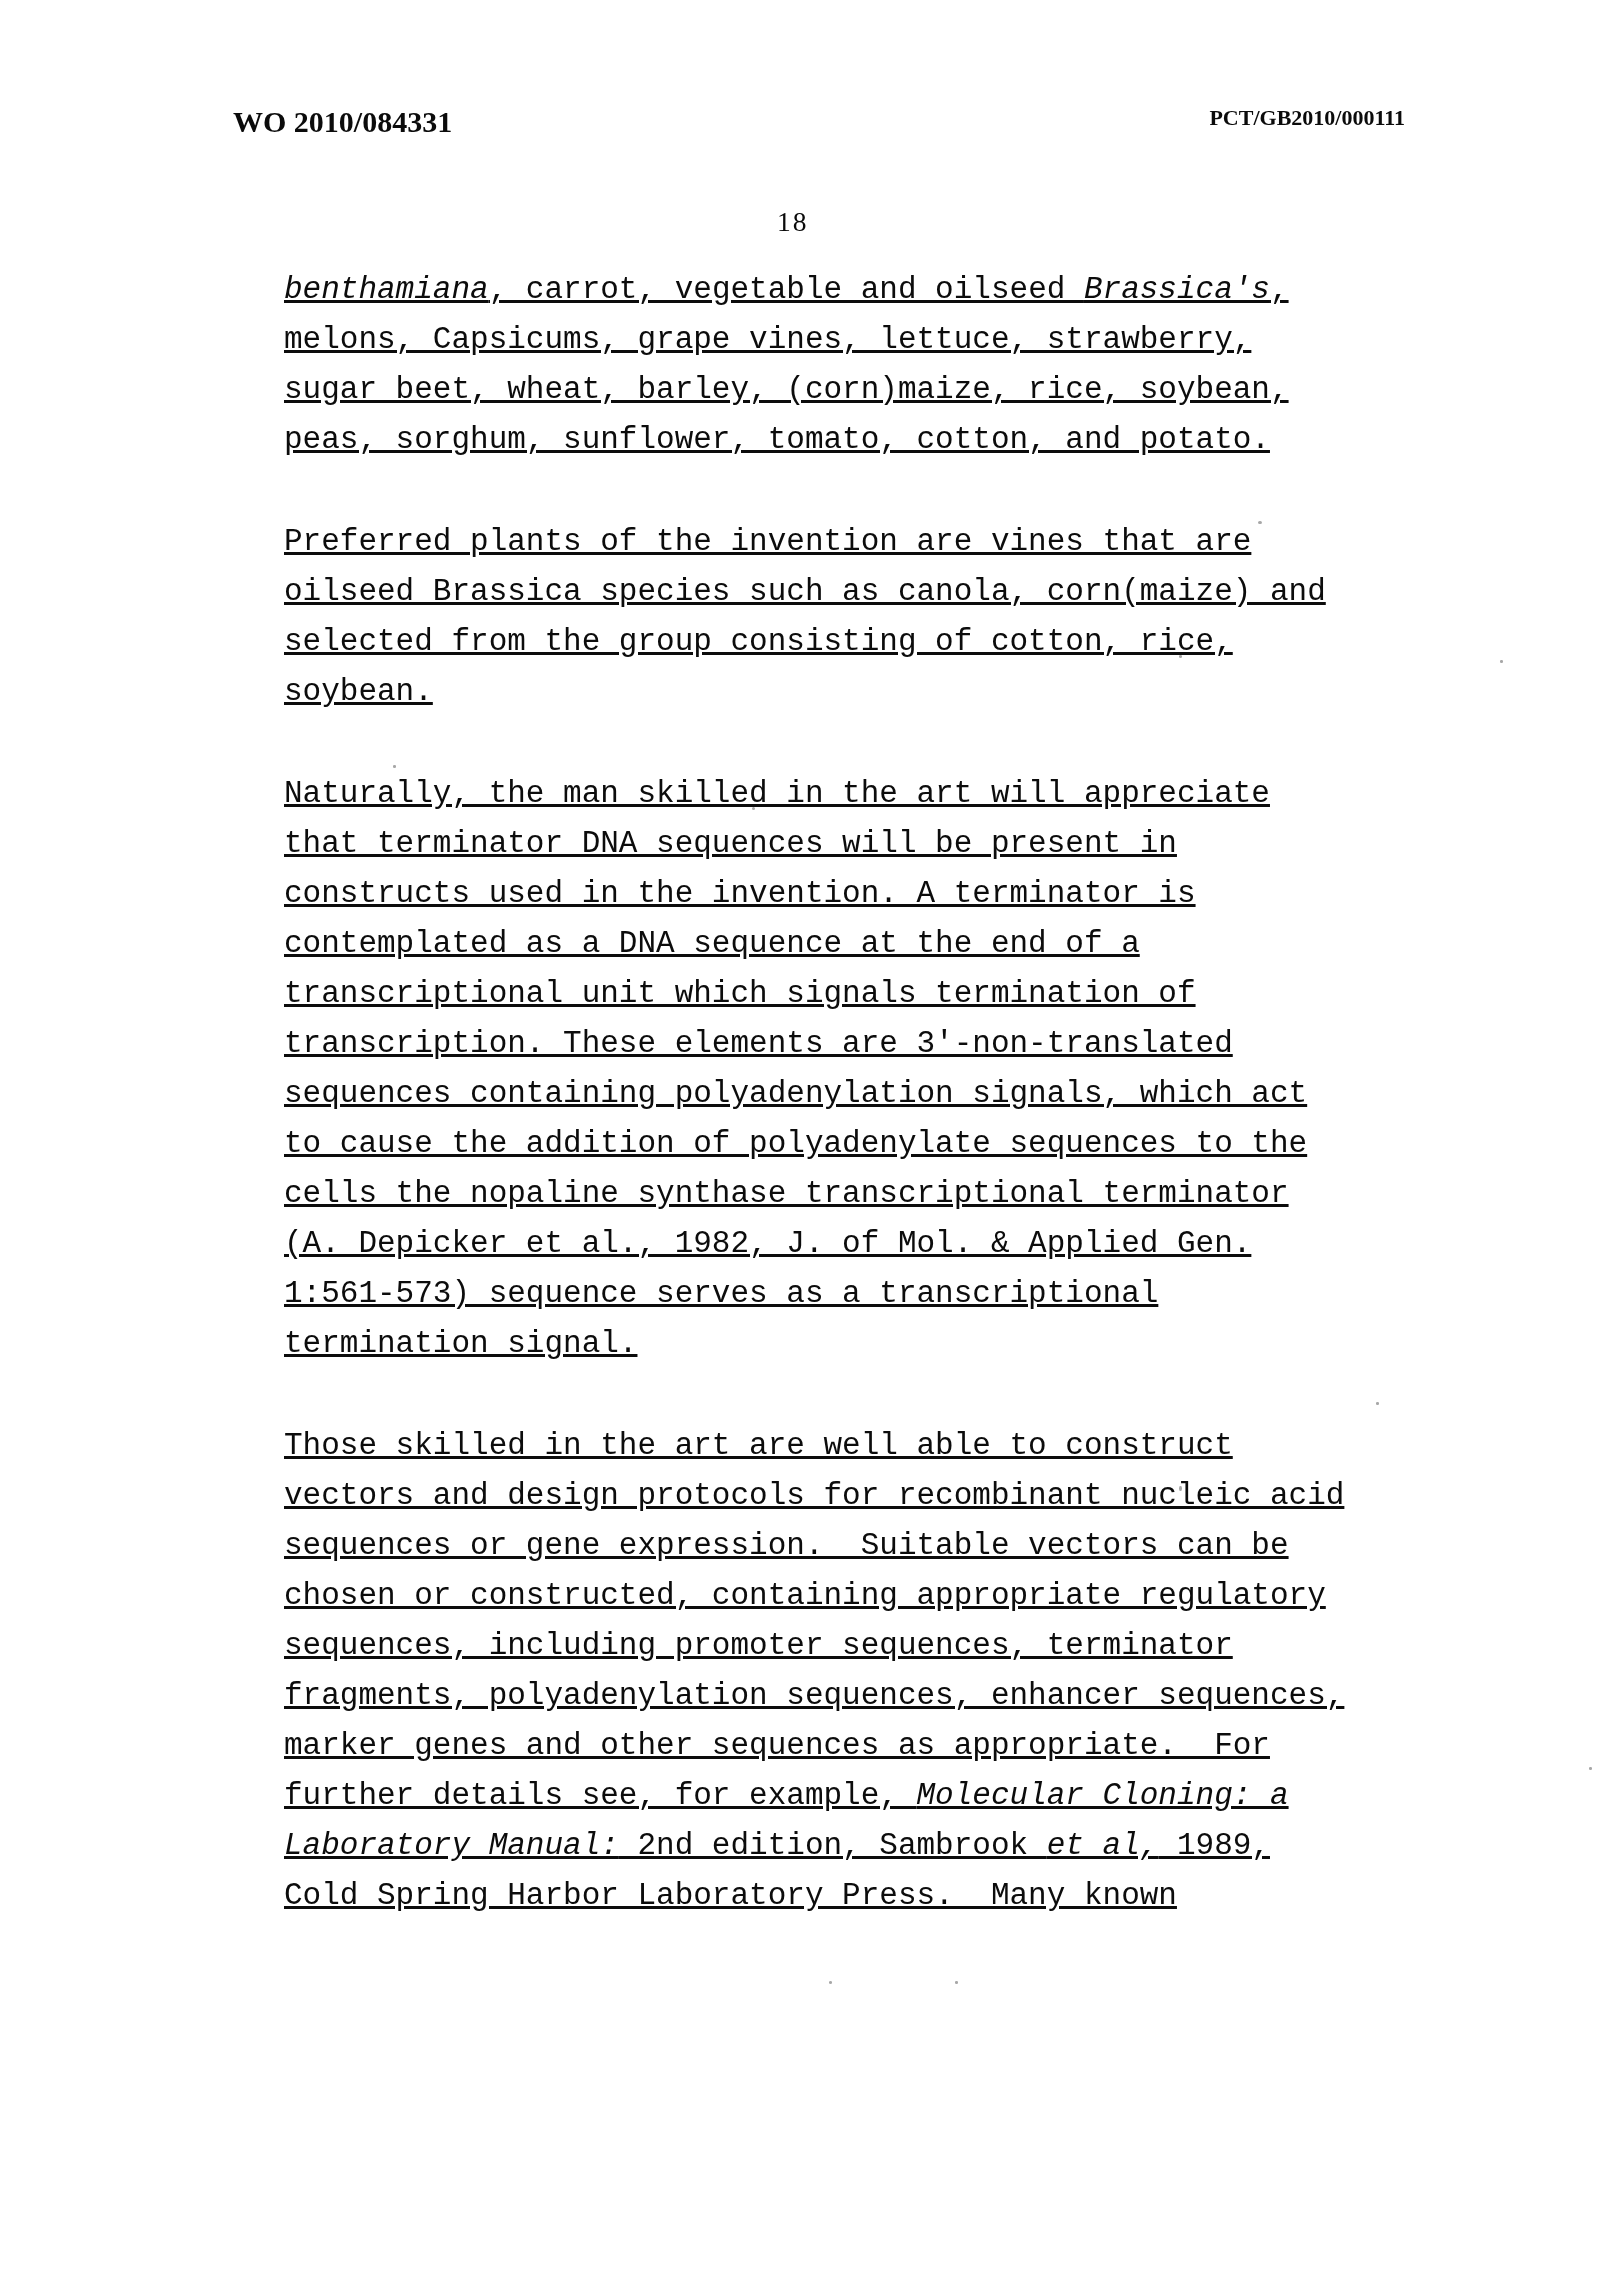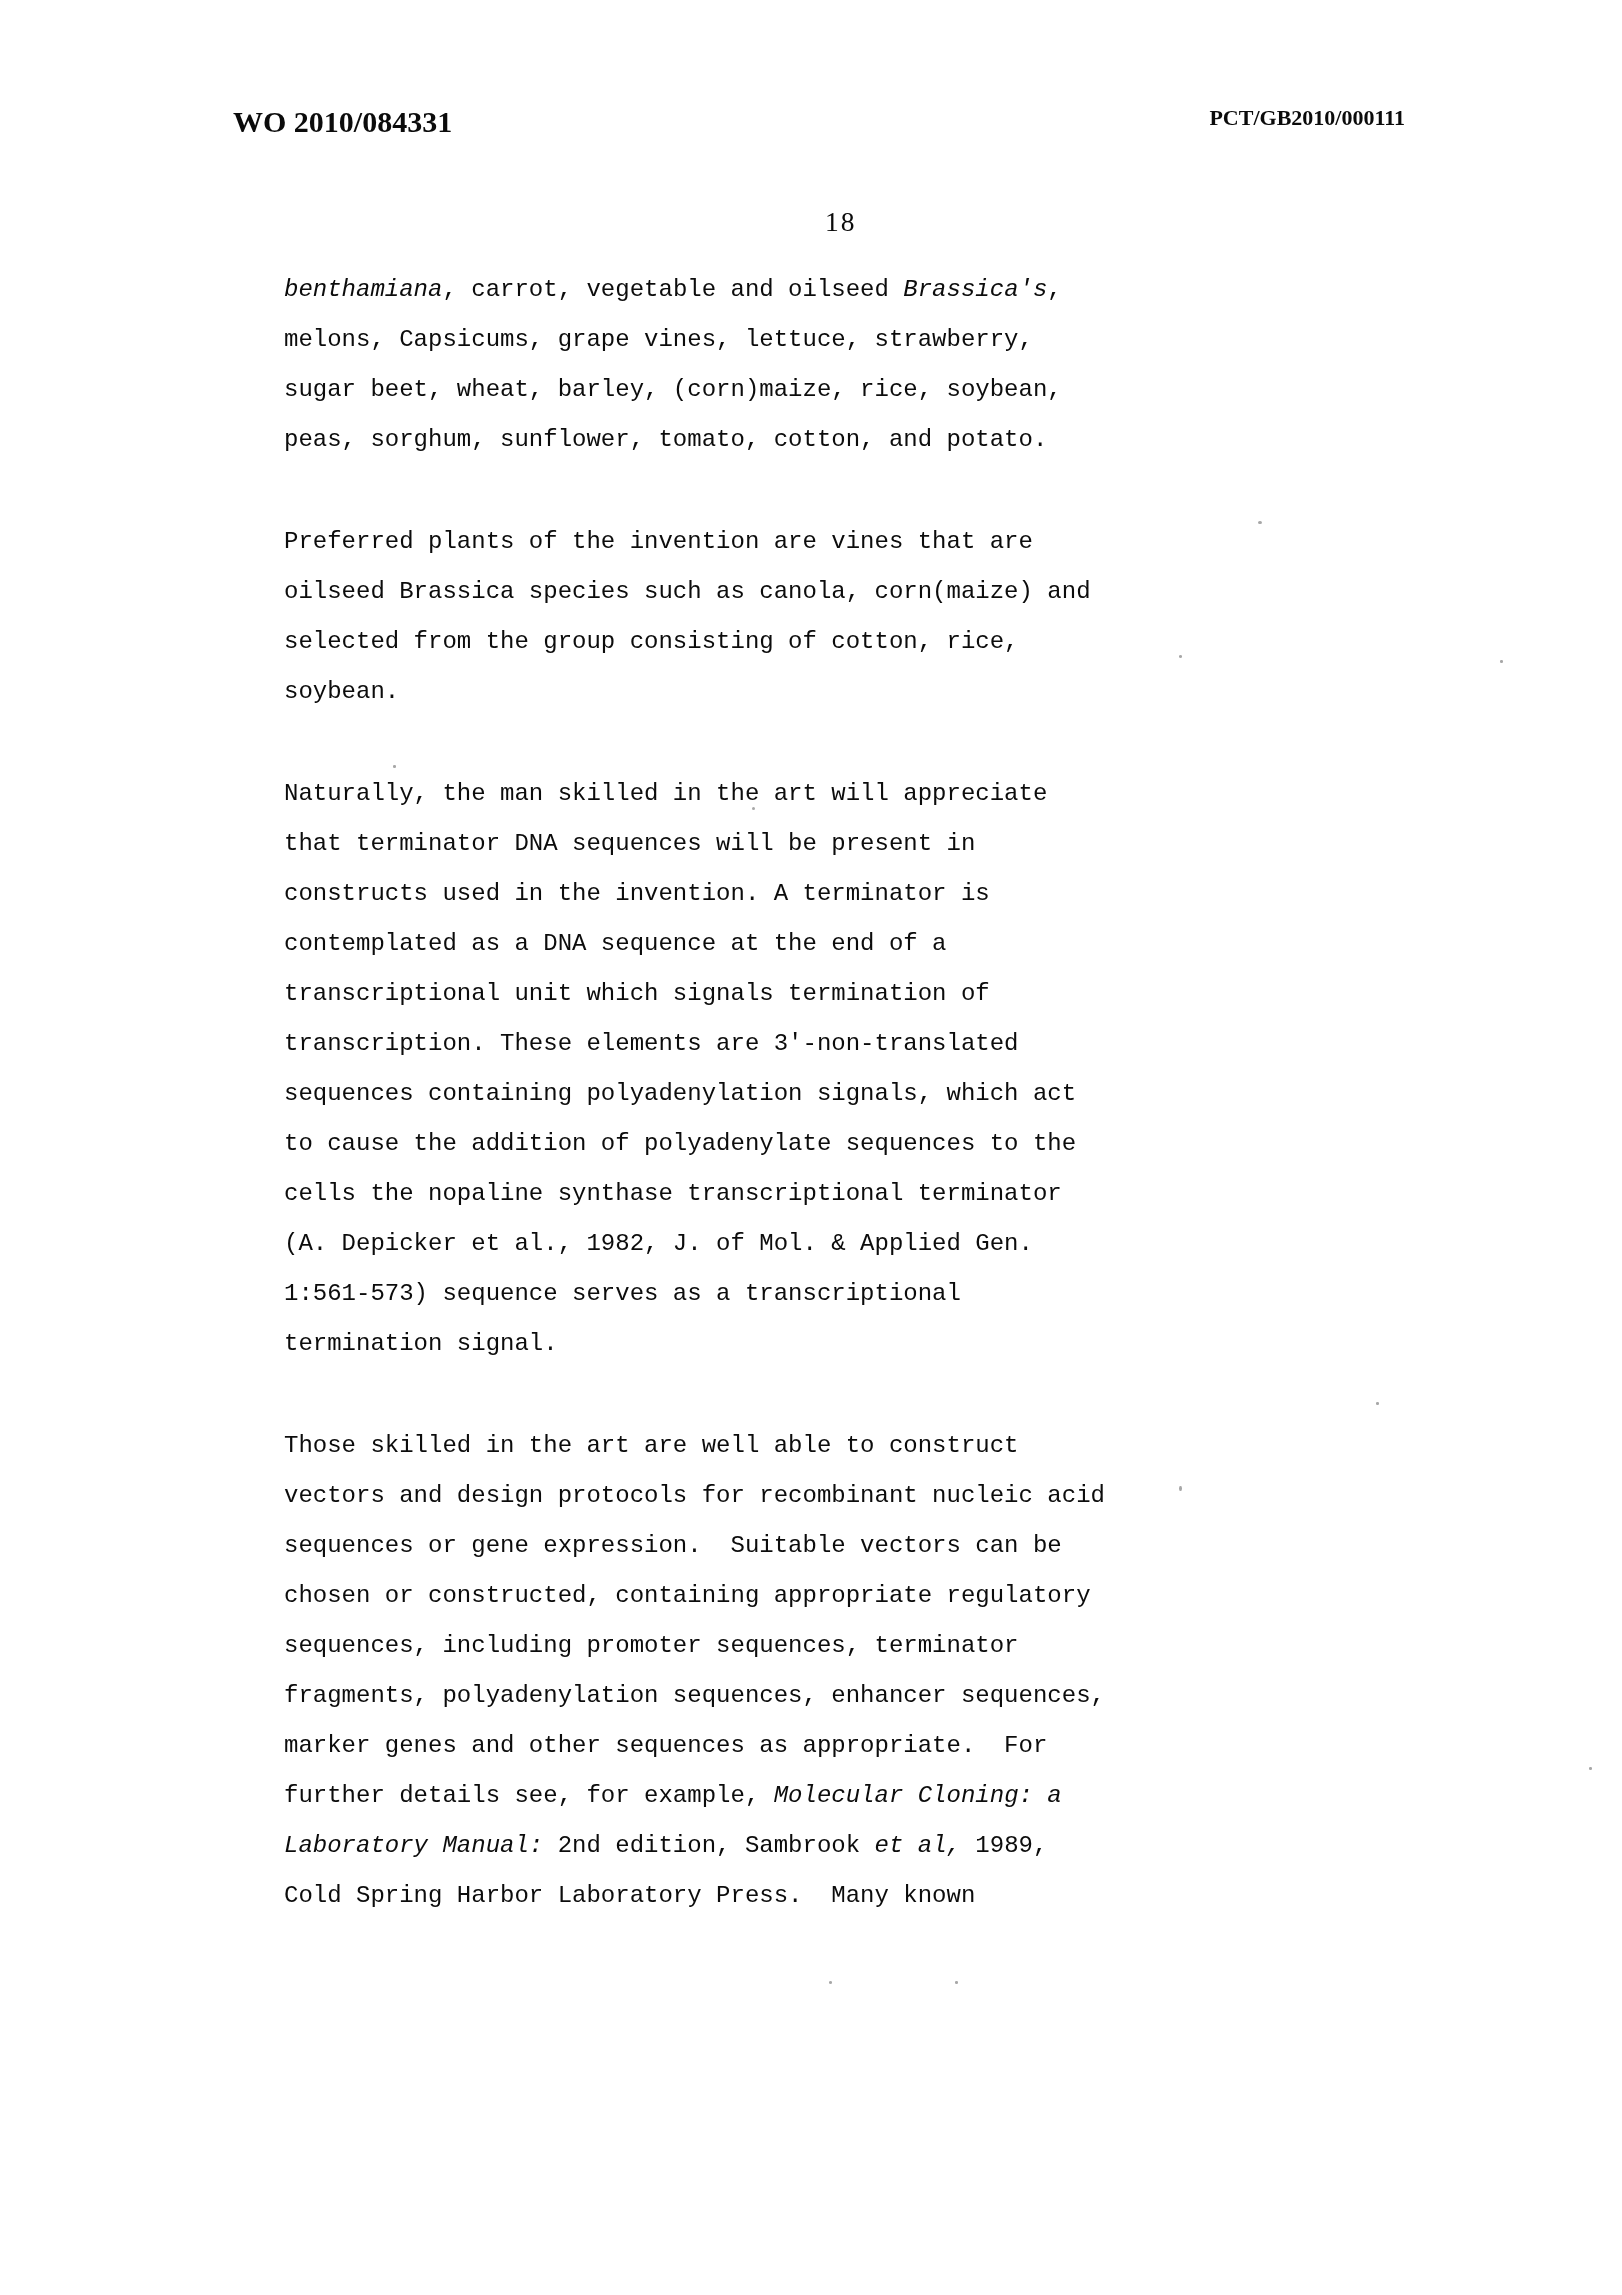--- a/index.html
+++ b/index.html
@@ -37,31 +37,31 @@
     white-space: pre;
   }
   .page-number {
     position: absolute;
     left: 777px;
     top: 208px;
     font-family: "Liberation Serif", serif;
     font-size: 27.5px;
     line-height: 1;
     letter-spacing: 2px;
-    margin-left: 48px;
   }
   .doc-body {
     position: absolute;
     left: 284px;
     top: 265px;
     width: 1074px;
     font-family: "Liberation Mono", "DejaVu Sans Mono", monospace;
-    font-size: 24px;
+    font-size: 31px;
     line-height: 50px;
     color: #0c0c0c;
+    text-decoration: underline;
   }
   .paragraph {
     margin: 0 0 52px 0;
   }
   .line {
     white-space: pre;
     height: 50px;
   }
   .it {
     font-style: italic;

